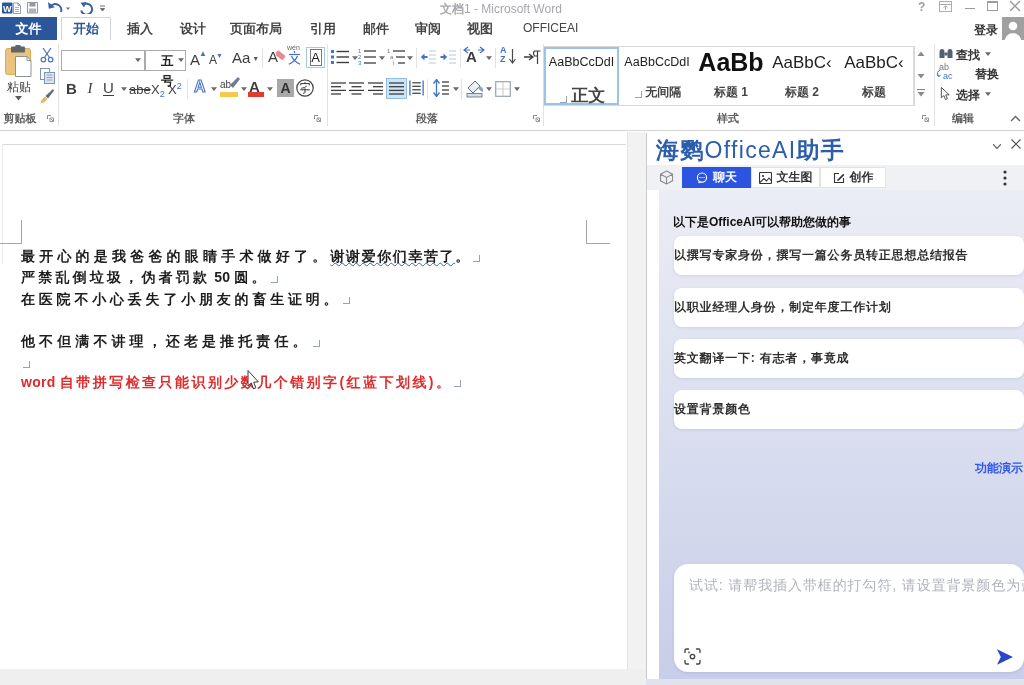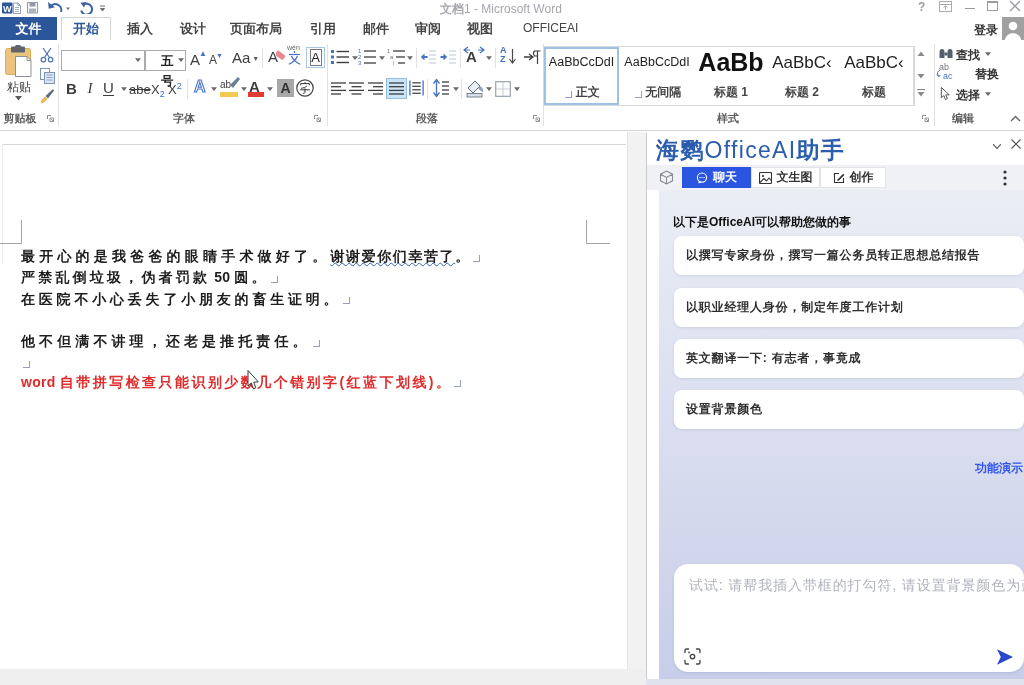--- a/index.html
+++ b/index.html
@@ -10,21 +10,21 @@
   .glabel { position:absolute; font-size:11px; color:#5f5f5f; font-weight:bold; transform:translateX(-50%); white-space:nowrap; }
   svg { display:block; }
   .docline { font-family:"Liberation Sans",sans-serif; font-size:14px; line-height:15px; color:#1d1d1d; white-space:nowrap; font-weight:bold; }
   .bwavy { text-decoration:underline; text-decoration-style:wavy; text-decoration-color:#2f62c4; text-decoration-thickness:1px; text-underline-offset:1px; }
   .rwavy { text-decoration:underline; text-decoration-style:wavy; text-decoration-color:#d42a2a; text-decoration-thickness:1px; text-underline-offset:1px; }
   .pmark { display:inline-block; width:8px; height:9px; margin-left:2px; vertical-align:-2.5px;
      background:linear-gradient(#94a0bd,#94a0bd) 6px 0/1px 7px no-repeat,
                 linear-gradient(#94a0bd,#94a0bd) 0 6px/7px 1px no-repeat; }
   .card { position:absolute; left:15px; width:350px; height:39px; background:#fff; border-radius:8px; font-weight:bold;
      box-shadow:0 1px 3px rgba(60,70,110,0.12); font-size:12px; color:#2e2e2e; display:flex; align-items:center;
-     padding-left:12px; white-space:nowrap; letter-spacing:0.8px; }
+     white-space:nowrap; letter-spacing:0.8px; }
   .ptab { position:absolute; top:0; height:21px; font-size:12px; color:#333; font-weight:bold; display:flex; align-items:center; justify-content:center; gap:5px; }
 </style>
 </head>
 <body>
 
 <div class="abs" style="left:0;top:0;width:1024px;height:17px;background:#fff;"></div>
 <div class="abs" style="left:440px;top:1px;width:200px;font-size:12px;color:#a6a6ad;"><b>文档</b>1 - Microsoft Word</div>
 
 <div class="abs" style="left:2px;top:2px;">
 <svg width="104" height="12" viewBox="0 0 104 12">
@@ -369,21 +369,21 @@
       <path d="M0 0.3 h6 l-3 3.7 z" fill="#6a6a6a"></path>
     </svg>
 <svg class="abs" style="left:533px;top:114.5px;" width="7" height="7" viewBox="0 0 7 7">
   <path d="M0.5 0.5 H4 M0.5 0.5 V4" stroke="#8a8a8a" fill="none"></path>
       <path d="M3 3 H6.5 V6.5 H3 Z M6.5 6.5 L4 4" stroke="#8a8a8a" fill="none" stroke-width="0.9"></path>
 </svg>
 
 <div class="abs" style="left:543px;top:46px;width:371px;height:60px;background:#fff;border:1px solid #d9d9d9;"></div>
 <div class="abs" style="left:544px;top:47px;width:75px;height:58px;border:2px solid #9cc3e6;background:#fff;"></div>
 <div class="abs" style="left:546px;top:55px;width:71px;text-align:center;font-size:12.5px;color:#222;white-space:nowrap;overflow:hidden;">AaBbCcDdI</div>
-<div class="abs" style="left:546px;top:84px;width:71px;text-align:center;font-size:12px;color:#444;font-weight:bold;"><span class="pmark" style="width:7px;height:8px;"></span> 正文</div>
+<div class="abs" style="left:546px;top:84px;width:71px;text-align:center;font-size:17px;color:#444;font-weight:bold;"><span class="pmark" style="width:7px;height:8px;"></span> 正文</div>
 <div class="abs" style="left:621px;top:55px;width:72px;text-align:center;font-size:12.5px;color:#222;white-space:nowrap;overflow:hidden;">AaBbCcDdI</div>
 <div class="abs" style="left:621px;top:84px;width:72px;text-align:center;font-size:12px;color:#444;font-weight:bold;"><span class="pmark" style="width:7px;height:8px;"></span> 无间隔</div>
 <div class="abs" style="left:696px;top:48px;width:70px;text-align:center;font-size:25px;font-weight:bold;color:#111;">AaBb</div>
 <div class="abs" style="left:696px;top:84px;width:70px;text-align:center;font-size:12px;color:#444;font-weight:bold;">标题 1</div>
 <div class="abs" style="left:767px;top:53px;width:70px;text-align:center;font-size:17px;color:#222;">AaBbC‹</div>
 <div class="abs" style="left:767px;top:84px;width:70px;text-align:center;font-size:12px;color:#444;font-weight:bold;">标题 2</div>
 <div class="abs" style="left:839px;top:53px;width:70px;text-align:center;font-size:17px;color:#222;">AaBbC‹</div>
 <div class="abs" style="left:839px;top:84px;width:70px;text-align:center;font-size:12px;color:#444;font-weight:bold;">标题</div>
 <div class="abs" style="left:914px;top:46px;width:1px;height:60px;background:#d9d9d9;"></div>
 <svg class="abs" style="left:917px;top:51px;" width="8" height="6" viewBox="0 0 8 6">

